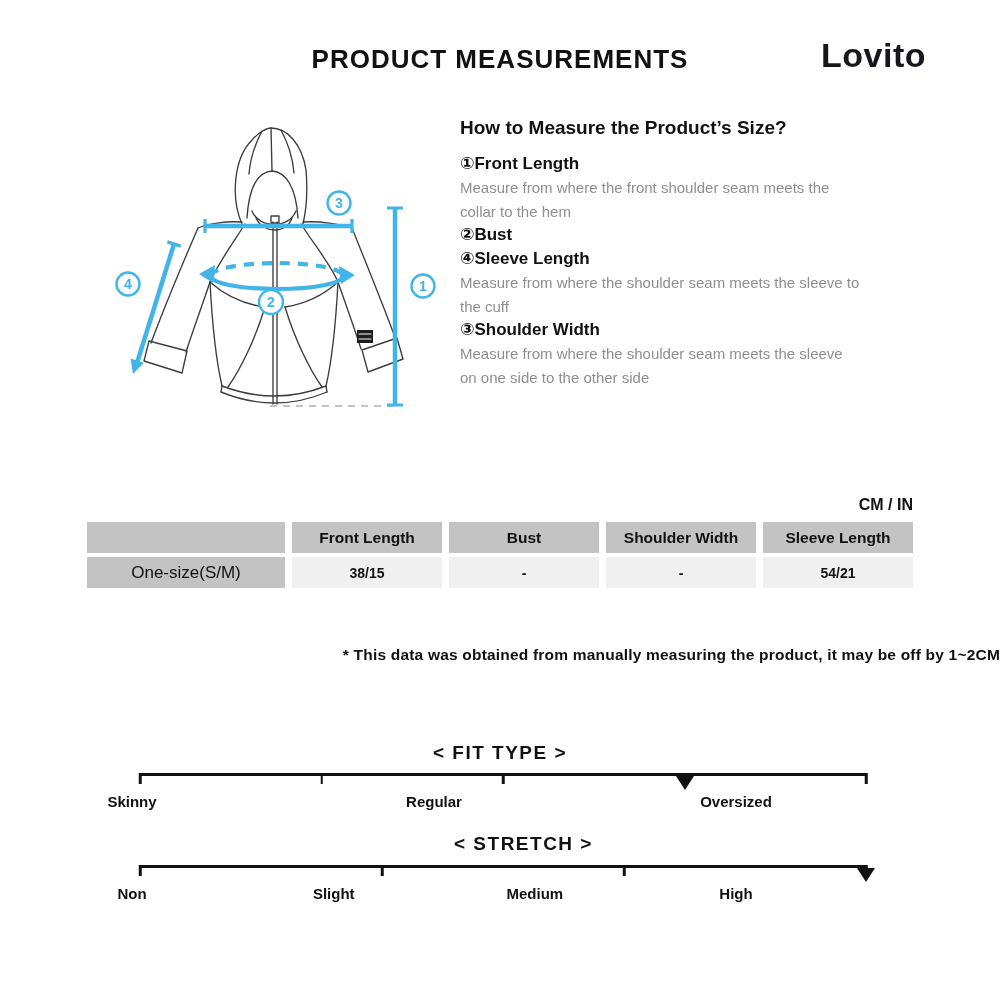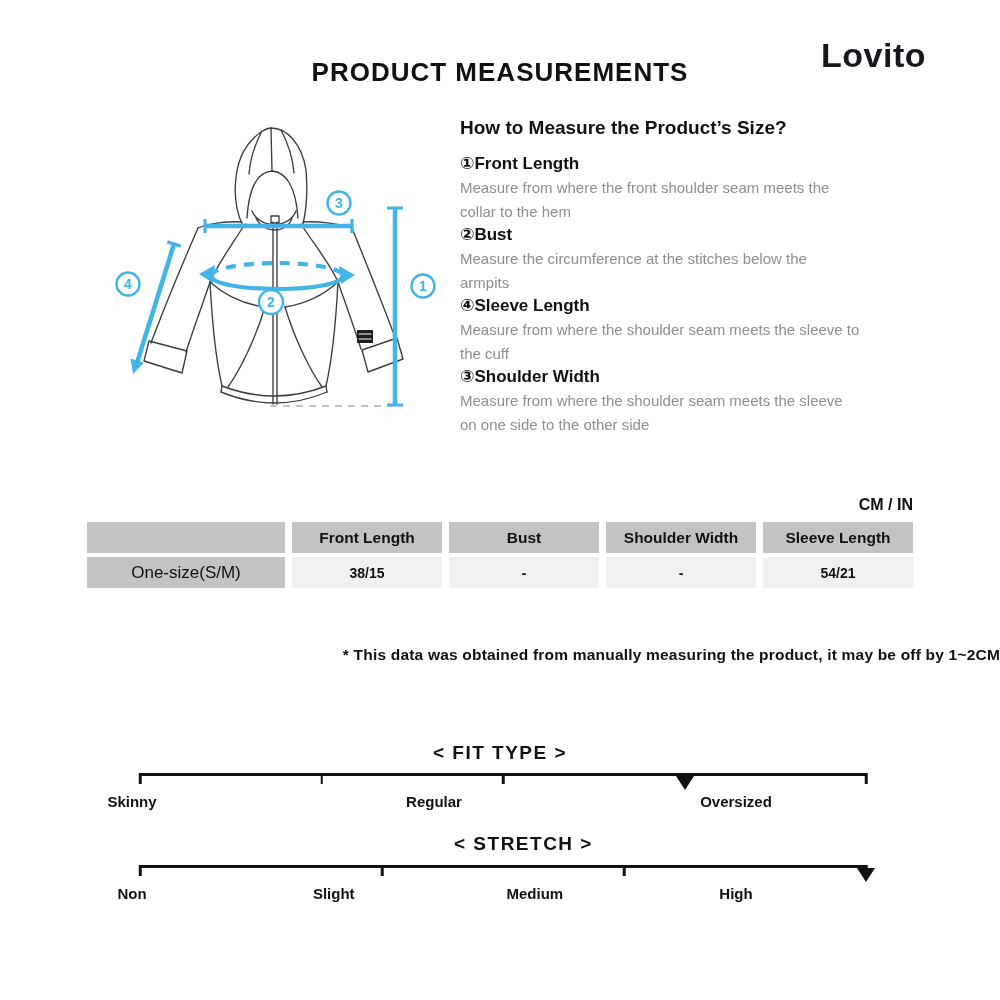--- a/index.html
+++ b/index.html
@@ -9,21 +9,21 @@
     --desc-gray:#8e8e8e;
     --ink:#111111;
   }
   *{margin:0;padding:0;box-sizing:border-box;}
   html,body{background:#fff;}
   body{font-family:"Liberation Sans","DejaVu Sans",sans-serif;color:var(--ink);}
   .page{position:relative;width:1000px;height:1000px;background:#fff;overflow:hidden;}
 
   
   .page-title{position:absolute;top:44px;left:0;width:100%;text-align:center;
-    font-size:26px;font-weight:700;letter-spacing:1px;margin-top:13px;}
+    font-size:26px;font-weight:700;letter-spacing:1px;}
   .brand{position:absolute;top:36px;right:74px;font-size:34px;font-weight:700;
     letter-spacing:0.5px;color:#16161e;}
 
   
   .diagram{position:absolute;left:105px;top:115px;width:340px;height:300px;}
   .diagram svg{display:block;width:100%;height:100%;}
   .garment{stroke:#3d3d3d;stroke-width:1.35;fill:none;stroke-linecap:round;stroke-linejoin:round;}
   .anno{stroke:var(--blue);fill:none;}
   .anno-fill{fill:var(--blue);stroke:none;}
   .callout-circle{fill:#ffffff;stroke:var(--blue);stroke-width:2.4;}
@@ -165,21 +165,20 @@
 
   <div class="howto">
     <h2>How to Measure the Product’s Size?</h2>
 
     <div class="item">
       <div class="item-label"><span>①</span><span>Front Length</span></div>
       <p class="item-desc">Measure from where the front shoulder seam meets the collar to the hem</p>
     </div>
     <div class="item">
       <div class="item-label"><span>②</span><span>Bust</span></div>
-      <p class="item-desc">Measure the circumference at the stitches below the armpits</p>
     </div>
     <div class="item">
       <div class="item-label"><span>④</span><span>Sleeve Length</span></div>
       <p class="item-desc">Measure from where the shoulder seam meets the sleeve to the cuff</p>
     </div>
     <div class="item">
       <div class="item-label"><span>③</span><span>Shoulder Width</span></div>
       <p class="item-desc">Measure from where the shoulder seam meets the sleeve on one side to the other side</p>
     </div>
   </div>

